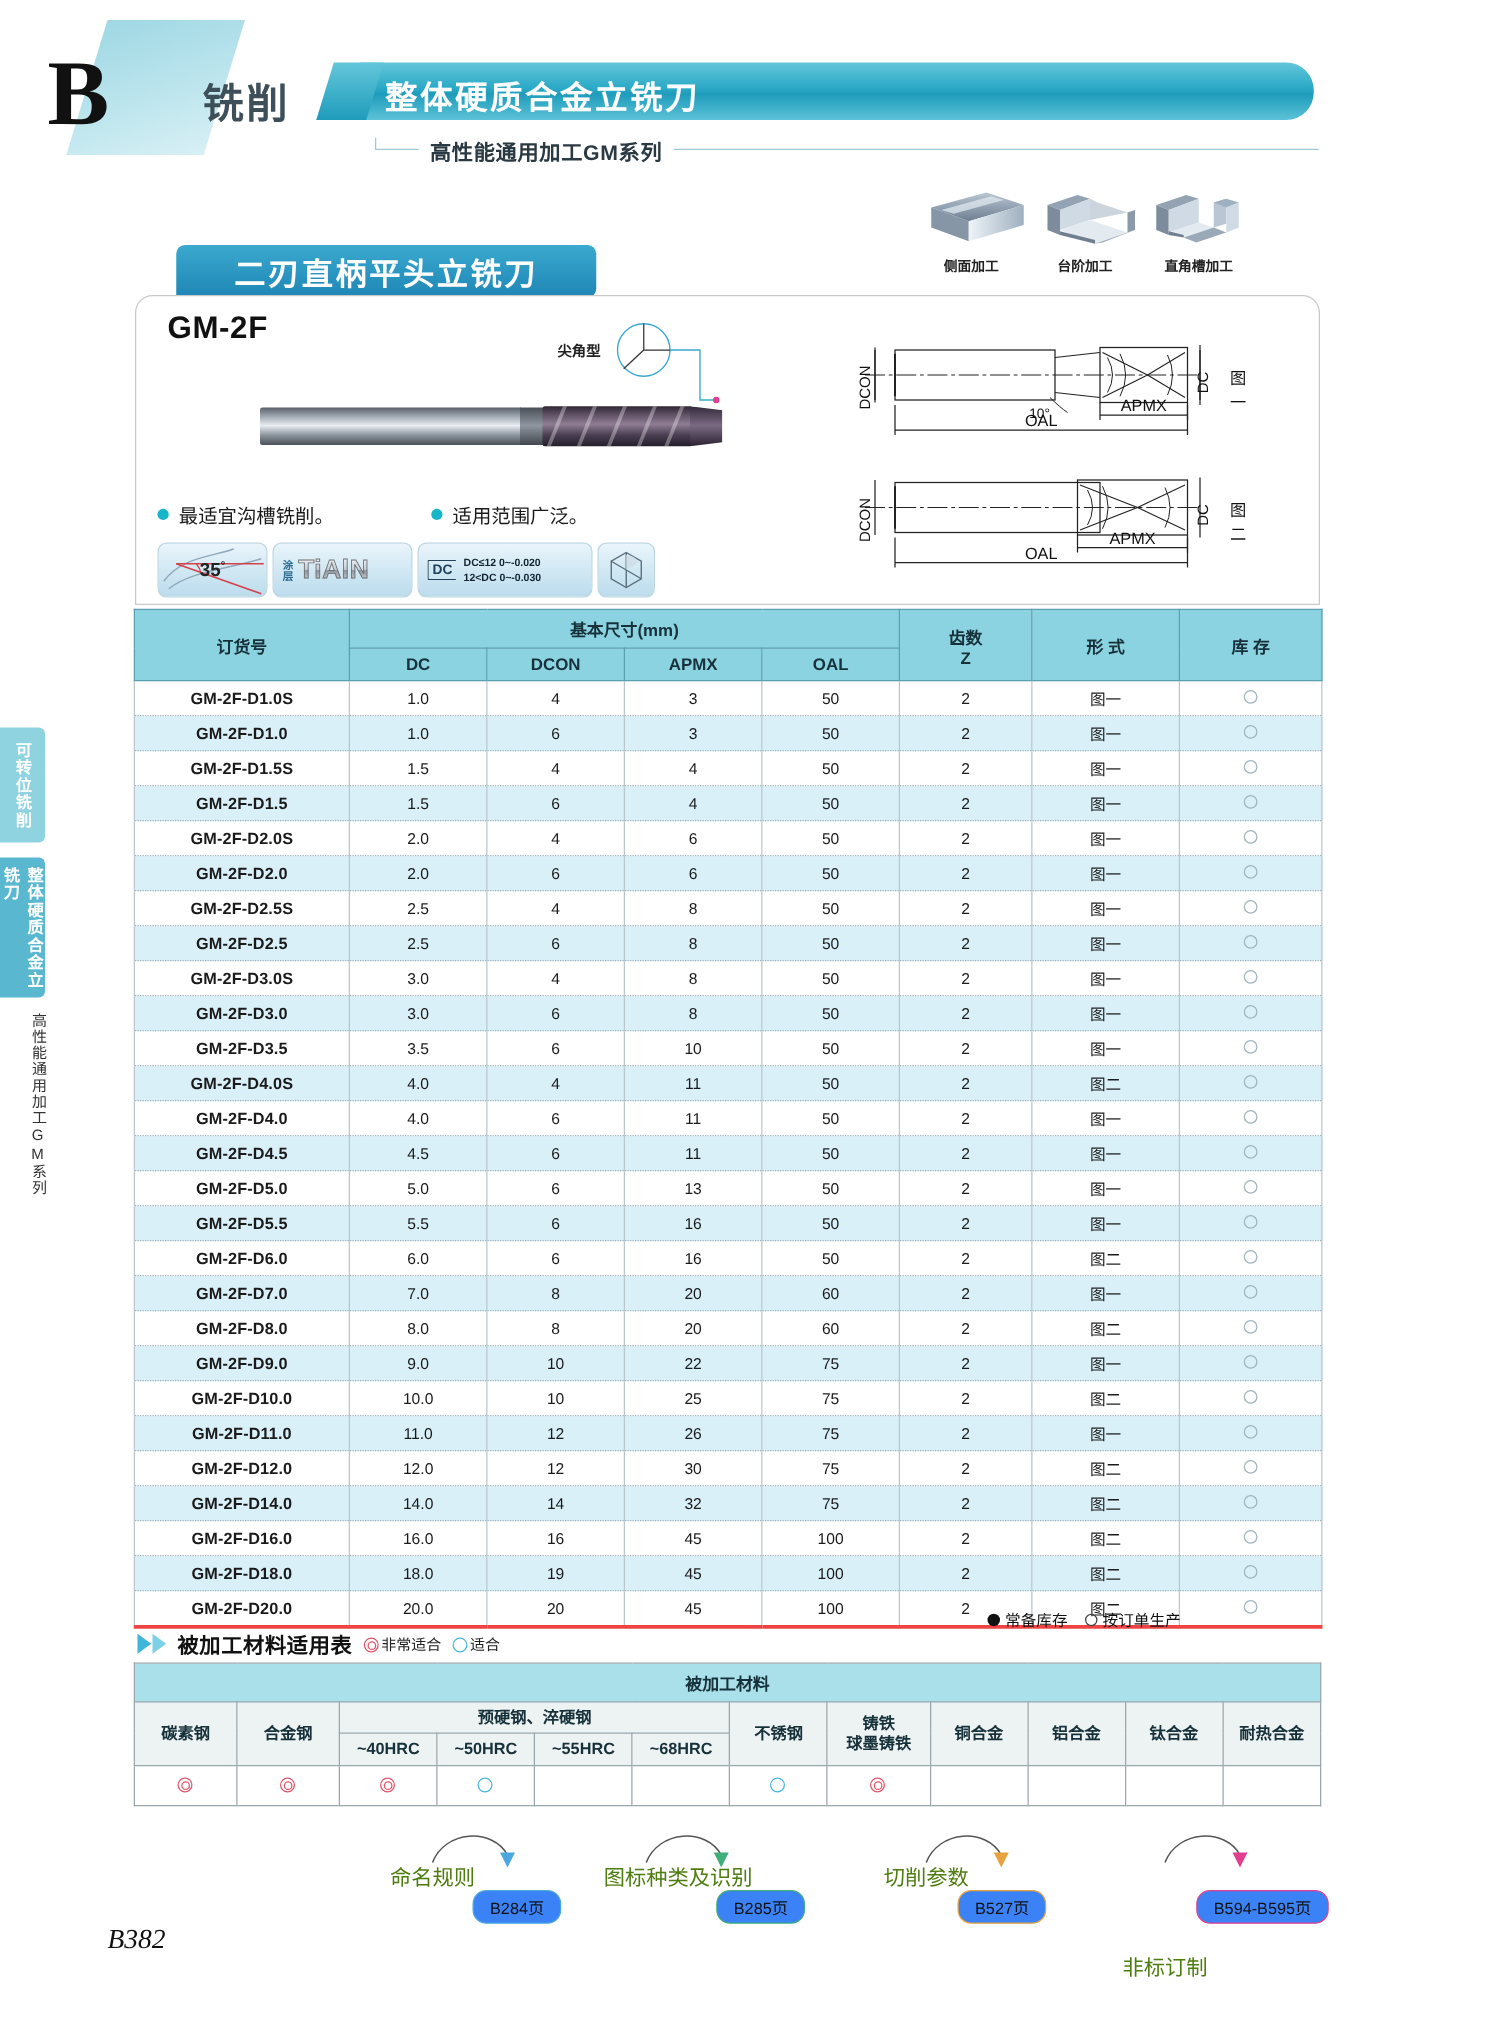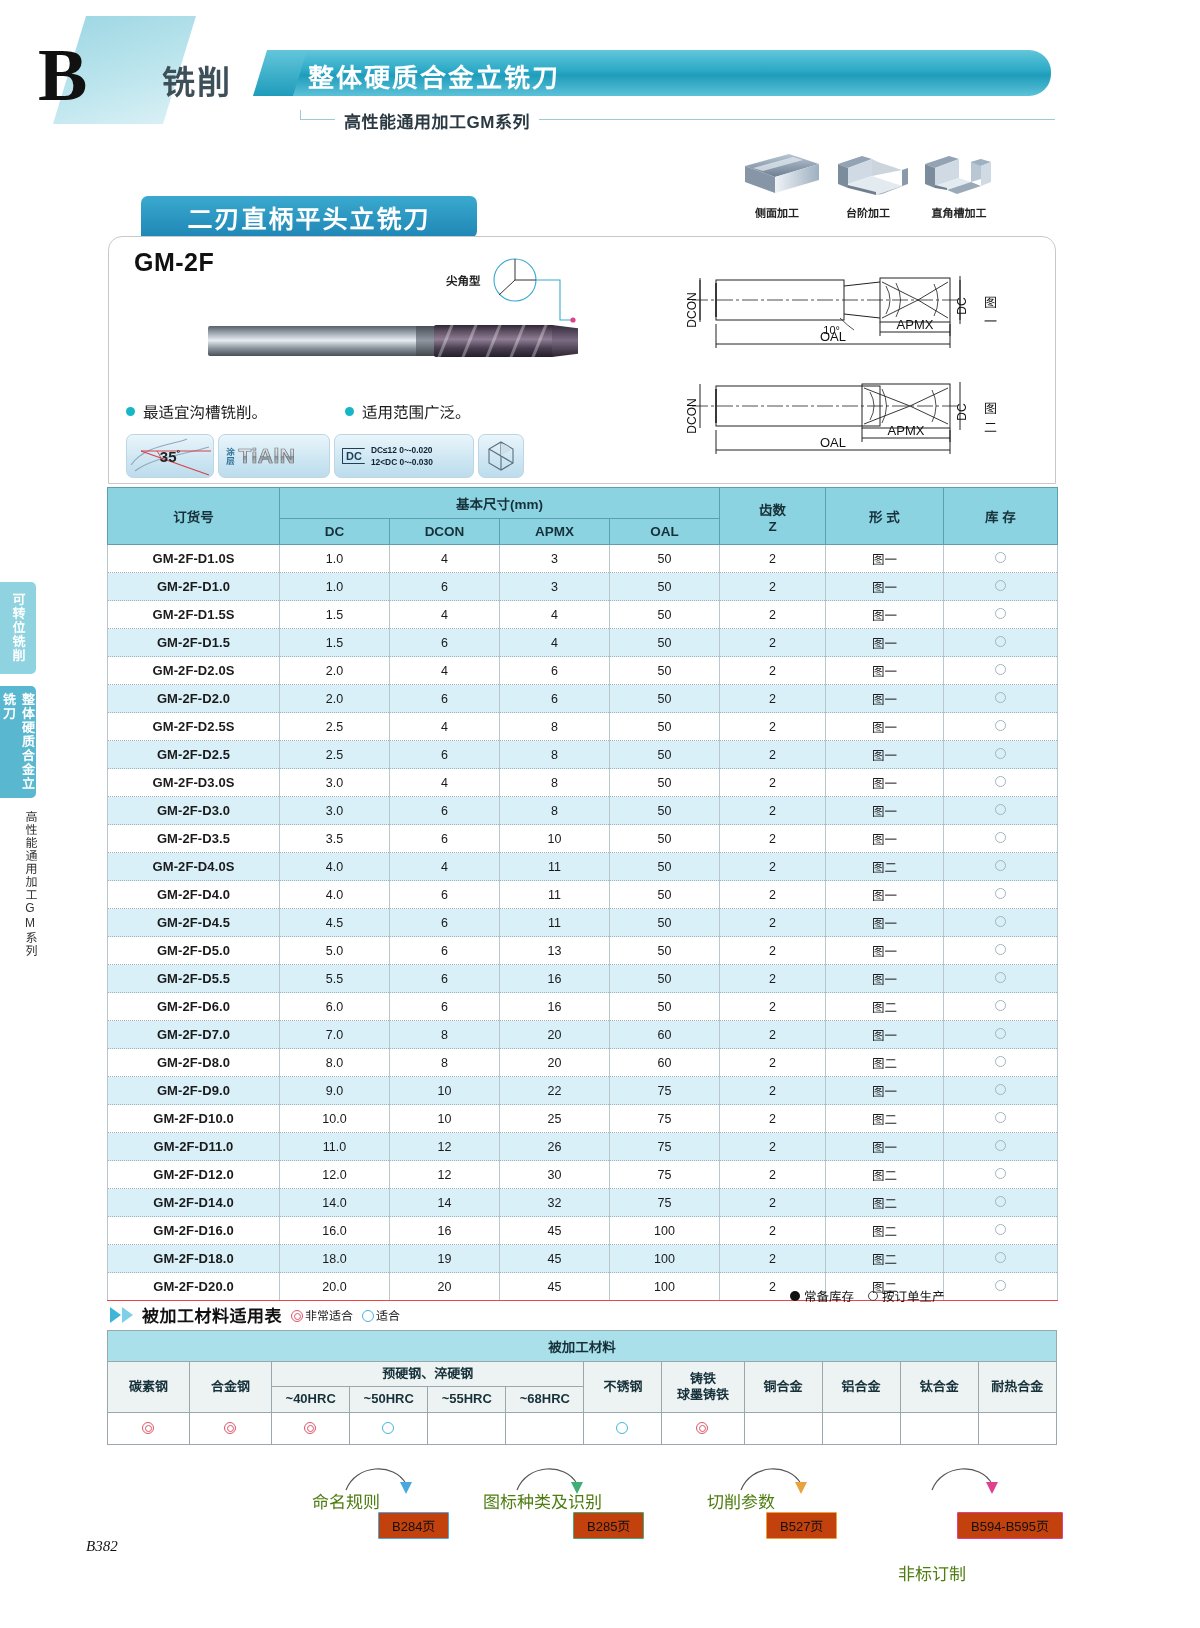--- a/index.html
+++ b/index.html
@@ -174,21 +174,21 @@
     background:#8cd3e1; border:1px solid #5c9fb0; color:#17313a;
     font-weight:600; font-size:13.5px; padding:5px 2px; text-align:center;
   }
   .main-tbl td{
     border-left:1px solid #b9c6cc; border-right:1px solid #b9c6cc;
     border-bottom:1px dotted #9fb3bb;
     text-align:center; padding:4px 2px; height:27px; color:#1a1a1a;
   }
   .main-tbl tbody tr:nth-child(even) td{ background:#d9f0f9; }
   .main-tbl tbody tr:nth-child(odd) td{ background:#fff; }
-  .main-tbl tbody tr:last-child td{ border-bottom:1px solid #ef4444; }
+  .main-tbl tbody tr:last-child td{ border-bottom:3px solid #ef4444; }
   .ordno{ font-weight:700; font-size:13px; letter-spacing:.1px; }
   .circ-o{
     display:inline-block; width:11px; height:11px; border-radius:50%;
     border:1.4px solid #9fb6be;
   }
   .legend-stock{
     position:absolute; left:790px; top:1286px; font-size:12.5px; color:#111;
     display:flex; gap:14px; align-items:center;
   }
   .legend-stock .f{ display:inline-block; width:10px;height:10px;border-radius:50%;background:#111;margin-right:4px; }
@@ -222,27 +222,27 @@
     font-size:12.5px; table-layout:fixed;
   }
   .mat-tbl th, .mat-tbl td{
     border:1px solid #9aa8ae; text-align:center; color:#17313a;
   }
   .mat-tbl th.band{ background:#a9e0ea; font-size:13.5px; font-weight:600; padding:5px; }
   .mat-tbl th.col{ background:#edf2f3; font-size:13px; font-weight:600; padding:4px 1px; line-height:1.25; }
   .mat-tbl td.val{ background:#fff; height:32px; }
   .ref-lbl{ position:absolute; font-size:17px; color:#4d7c0f; white-space:nowrap; }
   .ref-box{
-    position:absolute; border-radius:1px; padding:3px 13px; font-size:13px;
-    background:#c2410c; white-space:nowrap;
+    position:absolute; border-radius:11px; padding:3px 13px; font-size:13px;
+    background:#3b82f6; white-space:nowrap;
   }
   .pagenum{
     position:absolute; left:86px; top:1538px;
     font-family:"Liberation Serif","DejaVu Serif",serif;
-    font-size:15px; font-style:italic; color:#111;
+    font-size:22px; font-style:italic; color:#111;
   }
 </style>
 </head>
 <body>
 
 <div class="hdr">
   <div class="hdr-slash"></div>
   <div class="hdr-letter">B</div>
   <div class="hdr-cat">铣削</div>
   <div class="hdr-bar">

